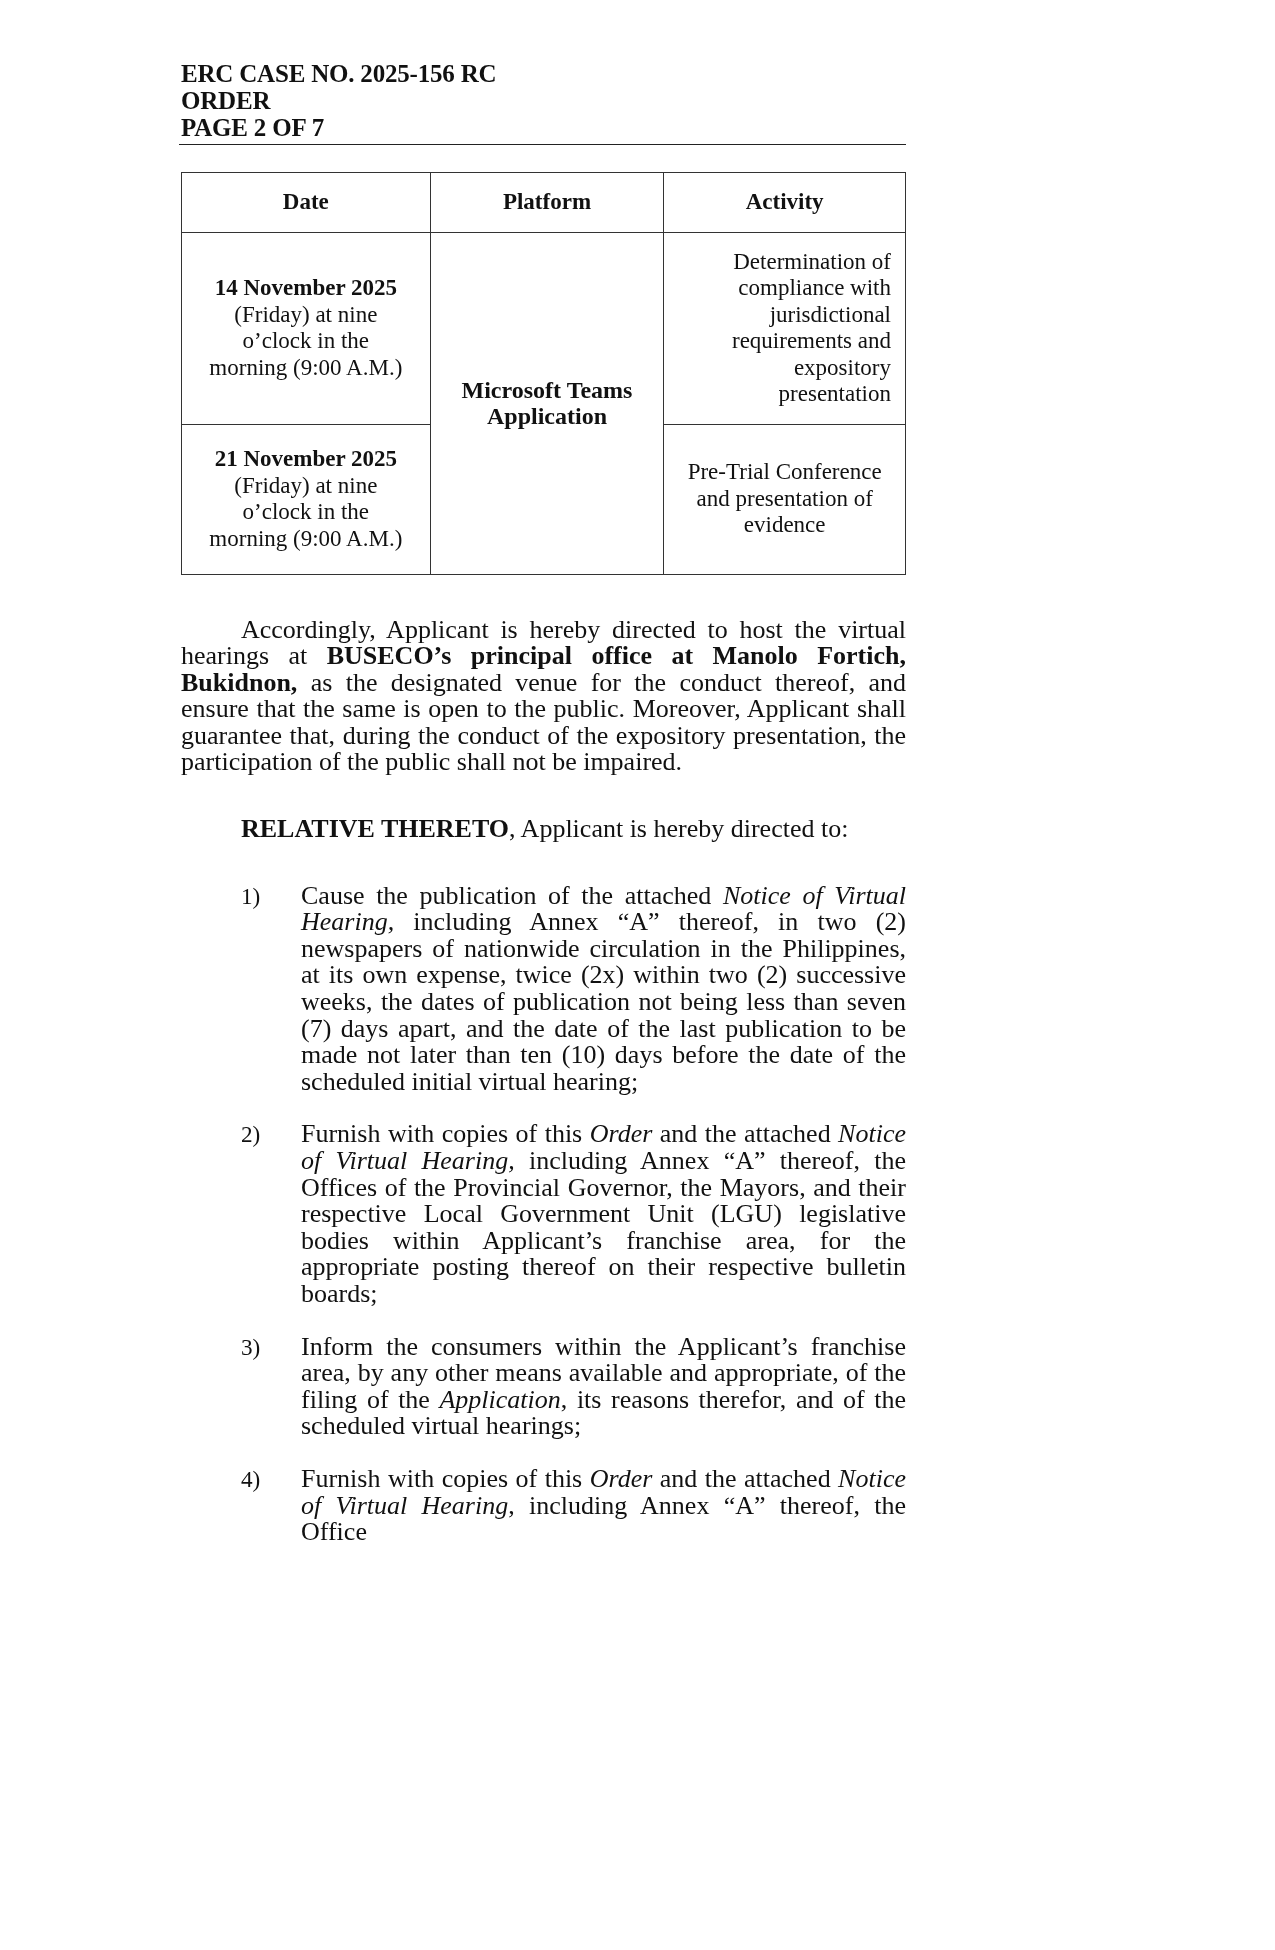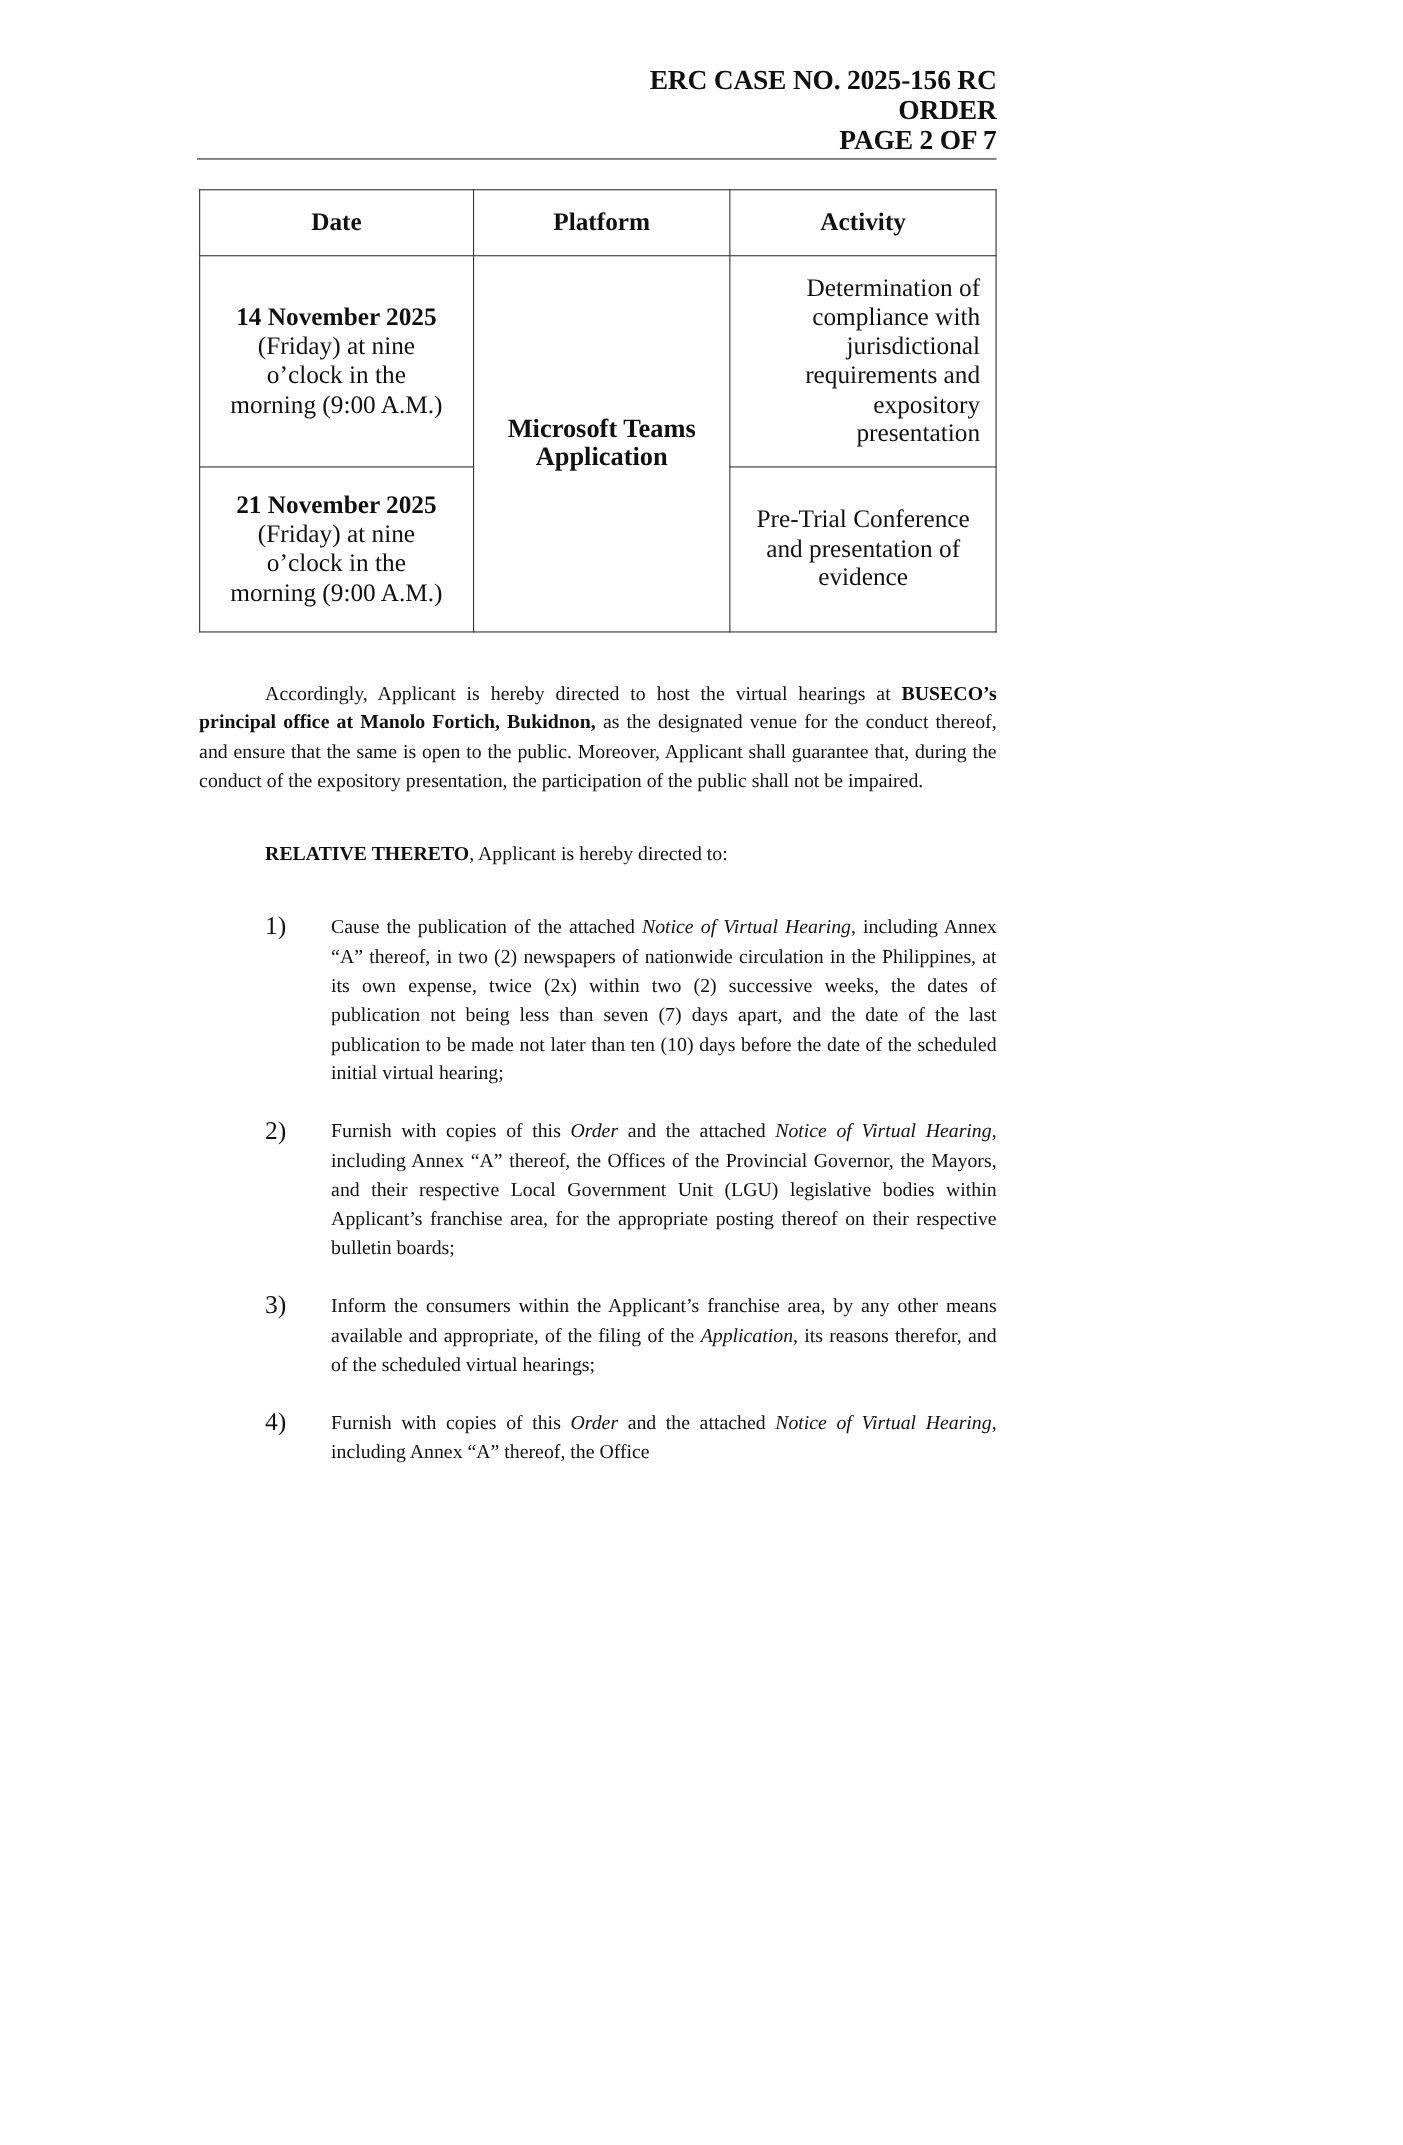--- a/index.html
+++ b/index.html
@@ -1,27 +1,27 @@
 <!DOCTYPE html>
 <html><head>
 <meta charset="utf-8">
 <style>
   html, body { margin: 0; padding: 0; background: #ffffff; }
   body { width: 1275px; height: 1950px; position: relative; overflow: hidden;
          font-family: "DejaVu Serif", "Liberation Serif", serif; color: #111; }
   .page { position: absolute; left: 181px; top: 60px; width: 725px; }
-  .hdr { font-family: "Liberation Serif", serif; font-weight: bold; font-size: 25px; line-height: 27px; letter-spacing: -0.2px; text-align: right; }
+  .hdr { font-family: "Liberation Serif", serif; font-weight: bold; font-size: 25px; line-height: 27px; letter-spacing: -0.2px; }
   .rule { border-top: 1.5px solid #222; margin-top: 3px; width: 727px; margin-left: -2px; }
   table.sched { border-collapse: collapse; width: 725px; margin-top: 27px; font-family: "Liberation Serif", serif; font-size: 23px; line-height: 26.5px; }
   table.sched th, table.sched td { border: 1.2px solid #333; text-align: center; vertical-align: middle; padding: 16px 6px; }
   table.sched th { font-weight: bold; height: 26px; }
   .c1 { width: 235px; } .c2 { width: 220px; } .c3 { width: 228px; }
   .datebold { font-weight: bold; }
   .cell-pad { padding: 0 6px !important; }
-  p.body { font-family: "Liberation Serif", serif; font-size: 18px; line-height: 26.6px; text-align: justify; margin: 0; }
+  p.body { font-family: "Liberation Serif", serif; font-size: 26px; line-height: 26.6px; text-align: justify; margin: 0; }
   .indent { text-indent: 60px; }
   .b { font-weight: bold; }
   .i { font-style: italic; }
   .list { margin-top: 40px; }
   .li { display: flex; margin-bottom: 26px; }
   .num { width: 60px; margin-left: 60px; flex-shrink: 0; font-family: "Liberation Serif", serif; font-size: 23.2px; line-height: 26.6px; }
   .txt { width: 605px; }
 </style>
 </head>
 <body>

